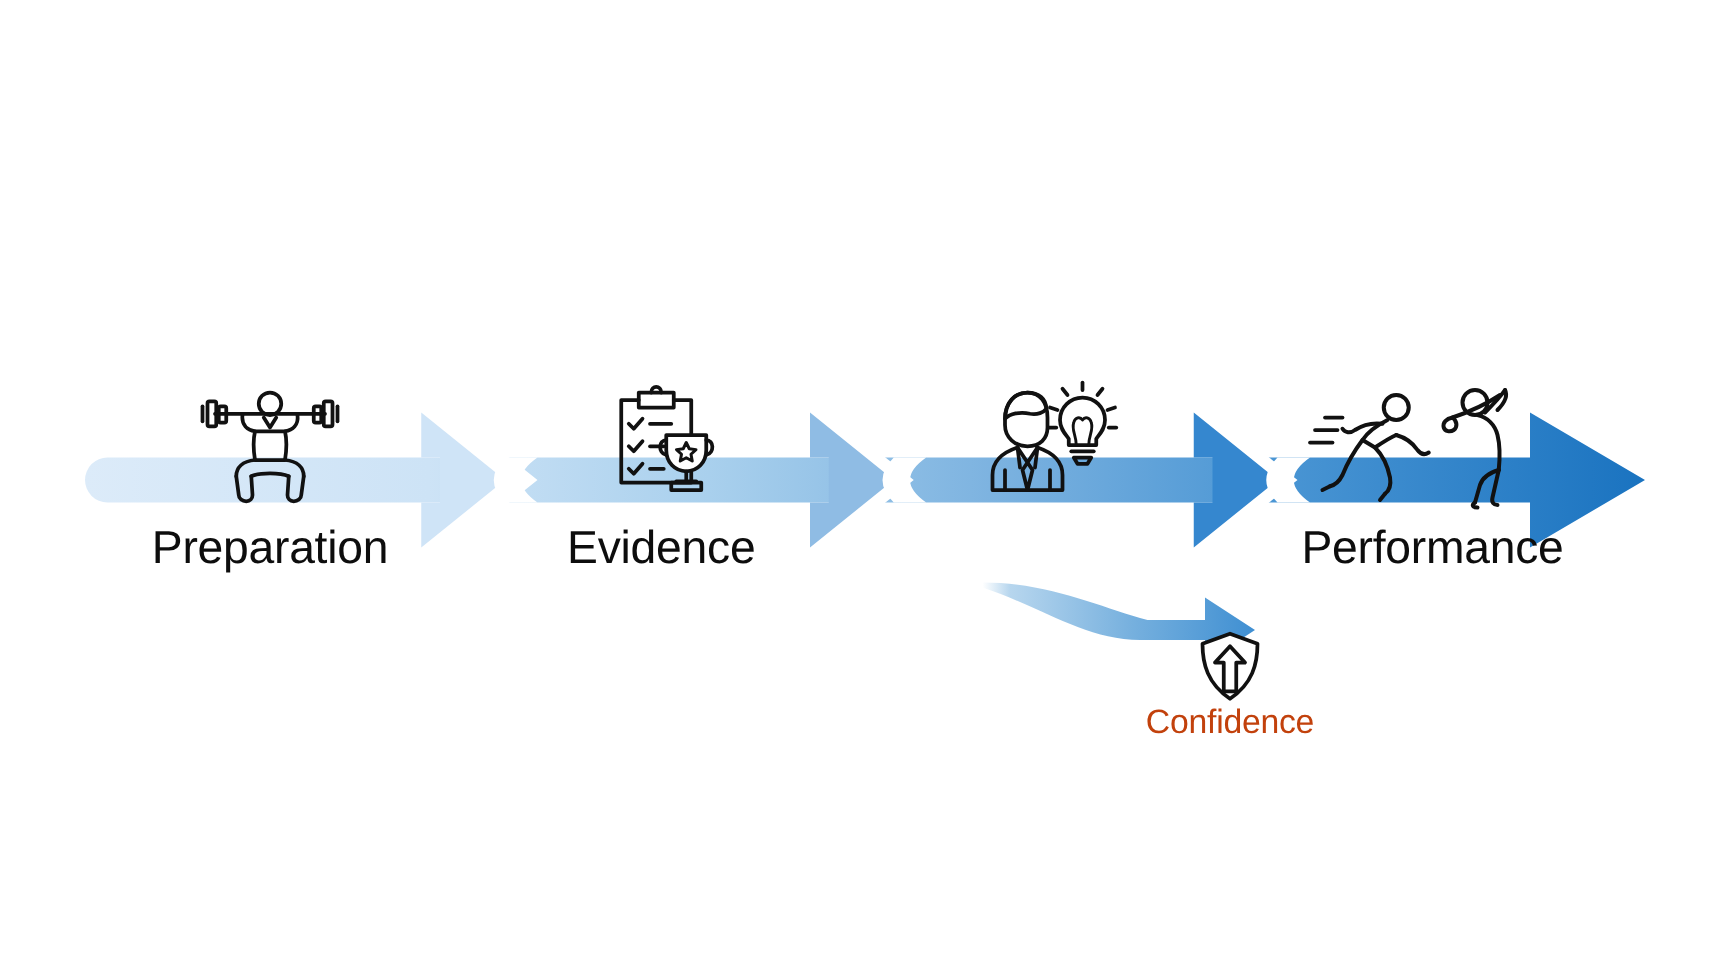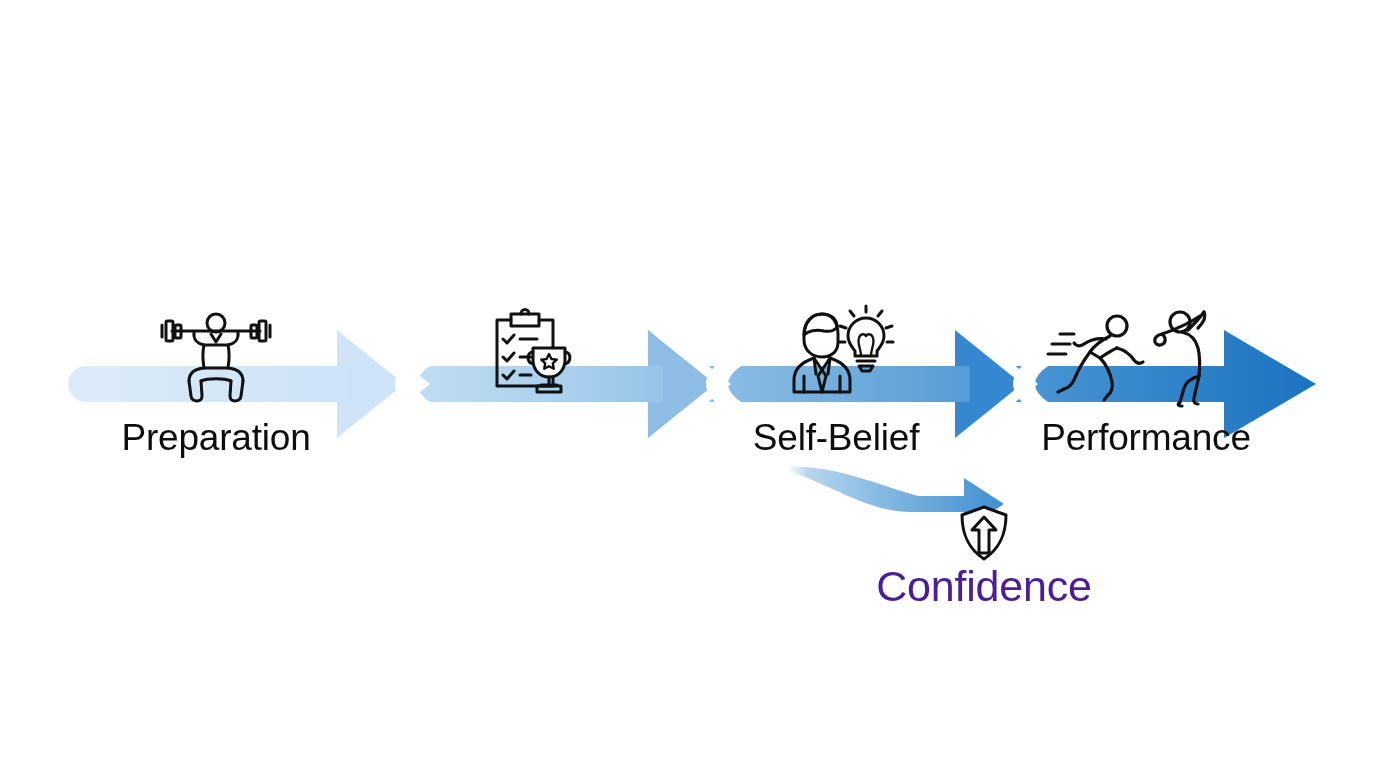--- a/index.html
+++ b/index.html
@@ -35,23 +35,23 @@
     font-weight: 400;
     color: #0d0d0d;
     white-space: nowrap;
     letter-spacing: -0.2px;
     text-align: center;
     transform: translateX(-50%);
   }
   .branch-label {
     position: absolute;
     font-family: "Liberation Sans", sans-serif;
-    font-size: 43px;
+    font-size: 27px;
     font-weight: 400;
-    color: #4c1d95;
+    color: #c2410c;
     white-space: nowrap;
     letter-spacing: -0.2px;
     text-align: center;
     transform: translateX(-50%);
   }
 </style>
 </head>
 <body>
 
 <div id="stage">
@@ -265,20 +265,20 @@
     </g>
 
     <g transform="translate(984,533)" fill="none" stroke="#111111" stroke-width="3" stroke-linecap="round" stroke-linejoin="round">
       <path d="M 0,-26 L 22,-18 C 22,-2 18,14 0,26 C -18,14 -22,-2 -22,-18 Z" fill="#ffffff"></path>
       <path d="M 0,-16 L 12,-3 L 5,-3 L 5,20 L -5,20 L -5,-3 L -12,-3 Z"></path>
     </g>
   </svg>
 
   <div class="stage-label" style="left:216px; top:417px;">Preparation</div>
 
-
-  <div class="stage-label" style="left:836px; top:417px;">Self-Belief</div>
+  <div class="stage-label" style="left:529px; top:417px;">Evidence</div>
+
 
   <div class="stage-label" style="left:1146px; top:417px;text-align:center;">Performance</div>
 
   <div class="branch-label" style="left:984px; top:562px;">Confidence</div>
 
 </div>
 
 </body></html>

